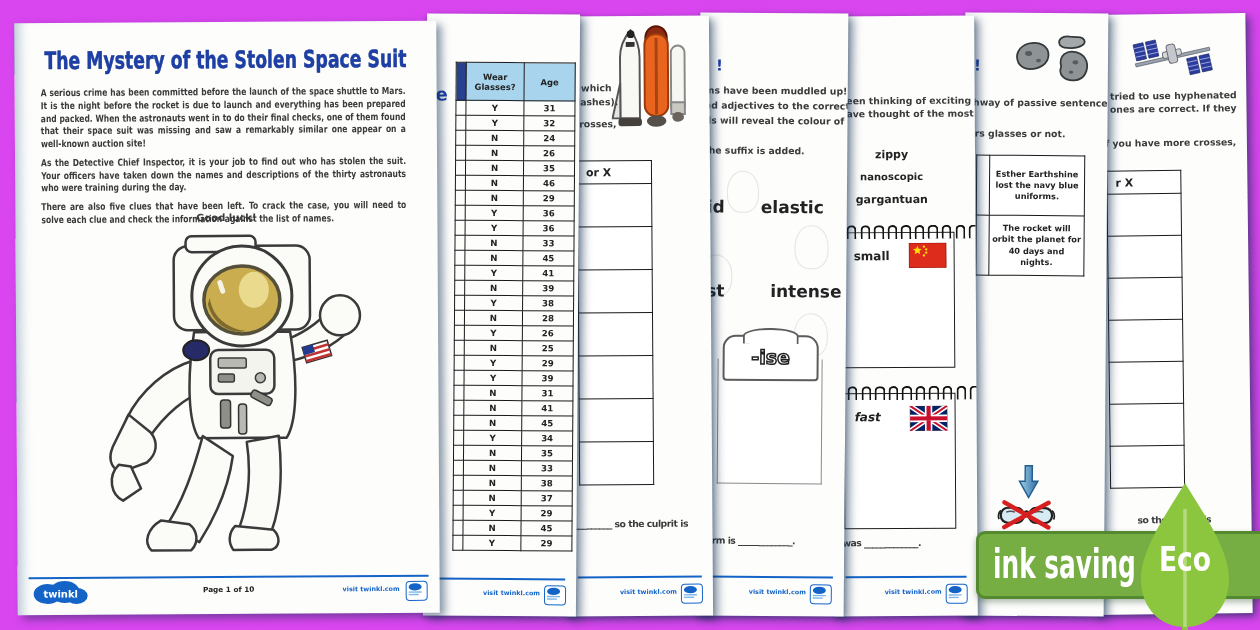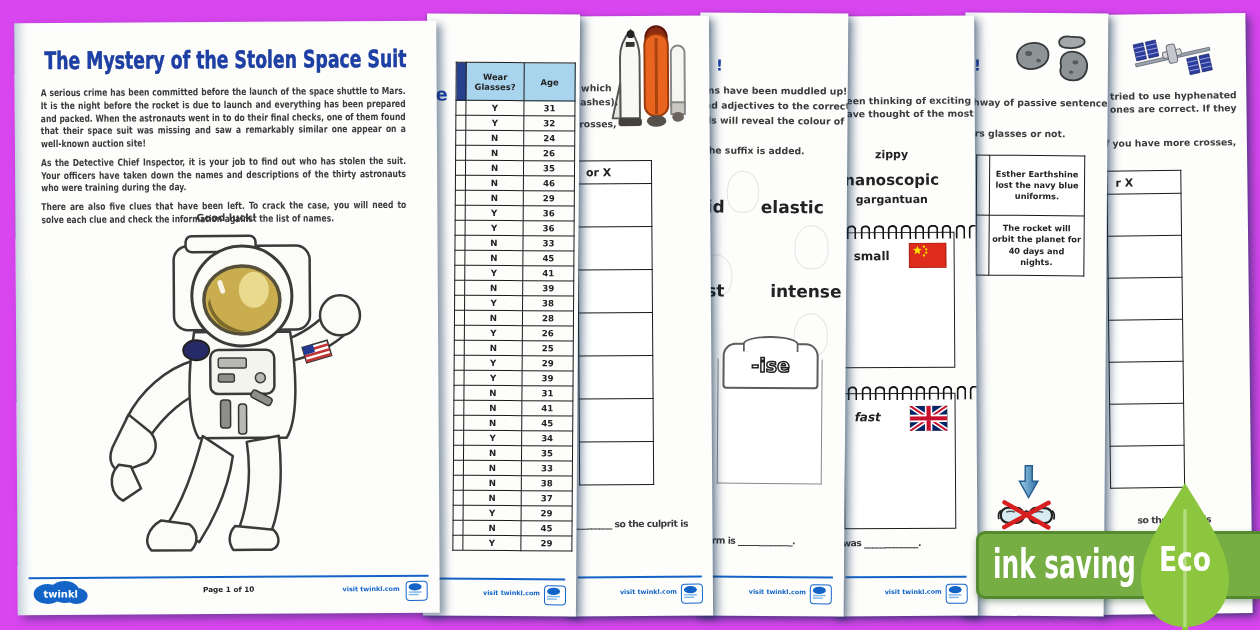--- a/index.html
+++ b/index.html
@@ -371,40 +371,40 @@
     <div class="sline" style="left:5px;top:132px">the suffix is added.</div>
     <div class="doodle" style="left:28px;top:158px;width:30px;height:40px"></div>
     <div class="doodle" style="left:96px;top:212px;width:32px;height:42px"></div>
     <div class="doodle" style="left:2px;top:242px;width:30px;height:40px"></div>
     <div class="doodle" style="left:96px;top:300px;width:32px;height:42px"></div>
     <div class="bigword" style="left:2px;top:184px;font-size:17px">lid</div>
     <div class="bigword" style="left:62px;top:184px;font-size:17px">elastic</div>
     <div class="bigword" style="left:8px;top:268px;font-size:17px">st</div>
     <div class="bigword" style="left:72px;top:268px;font-size:17px">intense</div>
     <div class="wbody" style="left:20px;top:346px;width:103px;height:124px"></div>
-    <div class="crest" style="left:25px;top:330px;width:92px;height:42px">
+    <div class="crest" style="left:25px;top:322px;width:92px;height:42px">
       <div class="ise">-ise</div>
     </div>
     <div class="blankline" style="left:6px;top:522px">form is _____________.</div>
     <div class="footline" style="bottom:38px"></div>
     <div class="visit" style="right:38px;bottom:20px">visit twinkl.com</div>
     <div class="minibadge" style="right:12px;bottom:12px">
       <svg width="17" height="15" viewBox="0 0 17 15">
           <ellipse cx="8.5" cy="5" rx="6.5" ry="3.6" fill="#1464c8"></ellipse>
           <rect x="2" y="9.5" width="13" height="1.4" fill="#7db4e8"></rect>
           <rect x="2" y="12" width="10" height="1.4" fill="#7db4e8"></rect>
         </svg>
     </div>
   </div>
 
   <div class="page" style="left:833px;top:16px;width:143px;height:600px;z-index:13;transform:rotate(-0.35deg);">
     <div class="sline" style="left:8px;top:79px">been thinking of exciting</div>
     <div class="sline" style="left:8px;top:92px">have thought of the most</div>
     <div class="bigword" style="left:0;right:24px;top:132px;text-align:center;font-size:11px">zippy</div>
-    <div class="bigword" style="left:0;right:24px;top:155px;text-align:center;font-size:15px">nanoscopic</div>
+    <div class="bigword" style="left:0;right:24px;top:155px;text-align:center;font-size:10px">nanoscopic</div>
     <div class="bigword" style="left:0;right:24px;top:177px;text-align:center;font-size:11px">gargantuan</div>
 
     <div class="pad" style="left:10px;top:216px;width:110px;height:134px">
       <div class="coils" style="left:3px;top:-8px">
         <span class="coil"></span>
           <span class="coil"></span>
           <span class="coil"></span>
           <span class="coil"></span>
           <span class="coil"></span>
           <span class="coil"></span>

